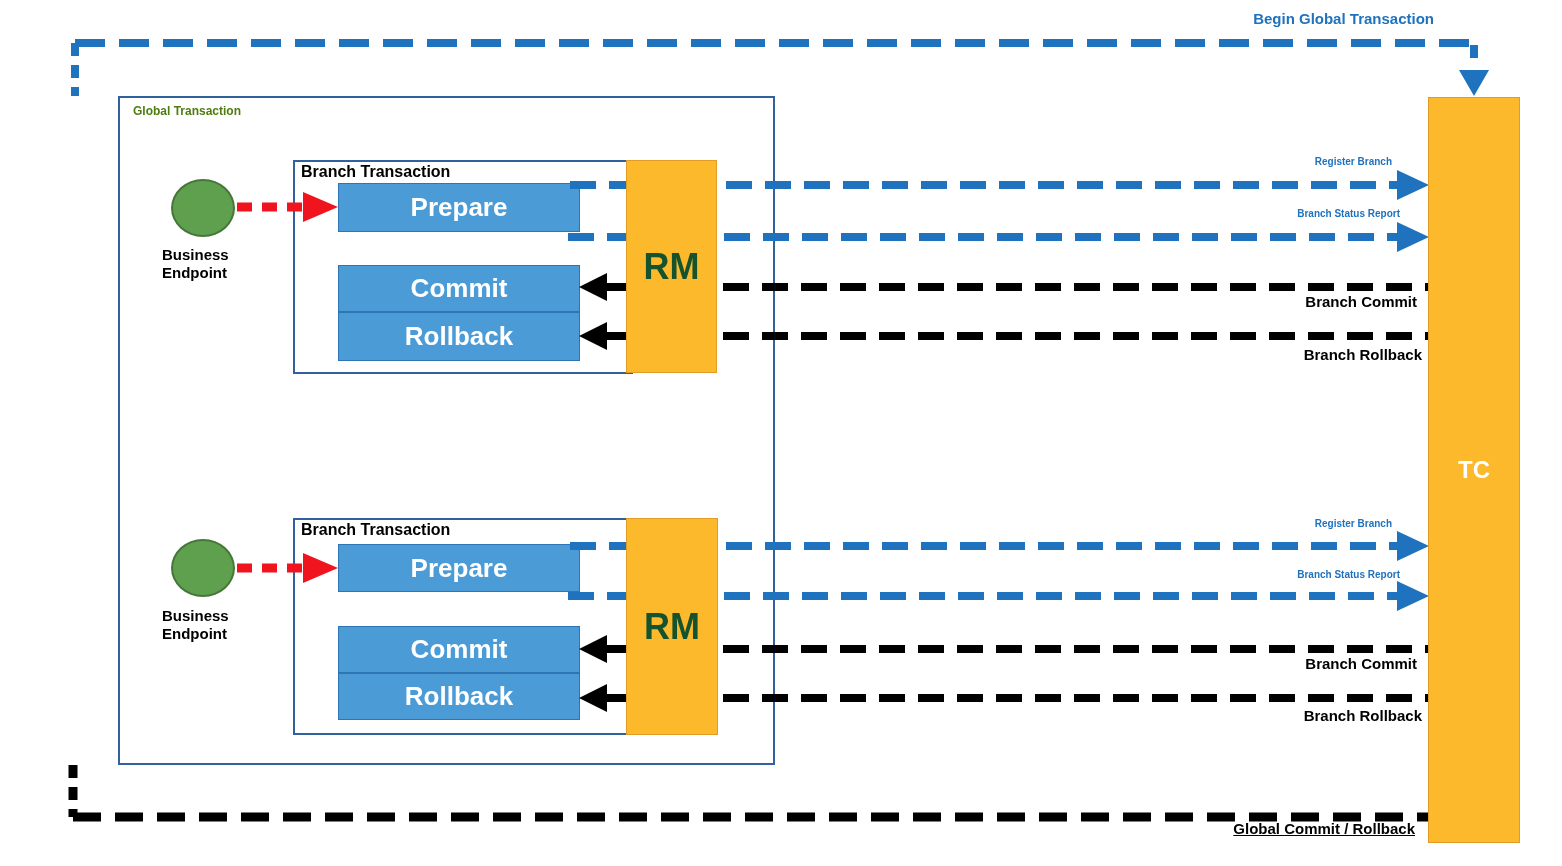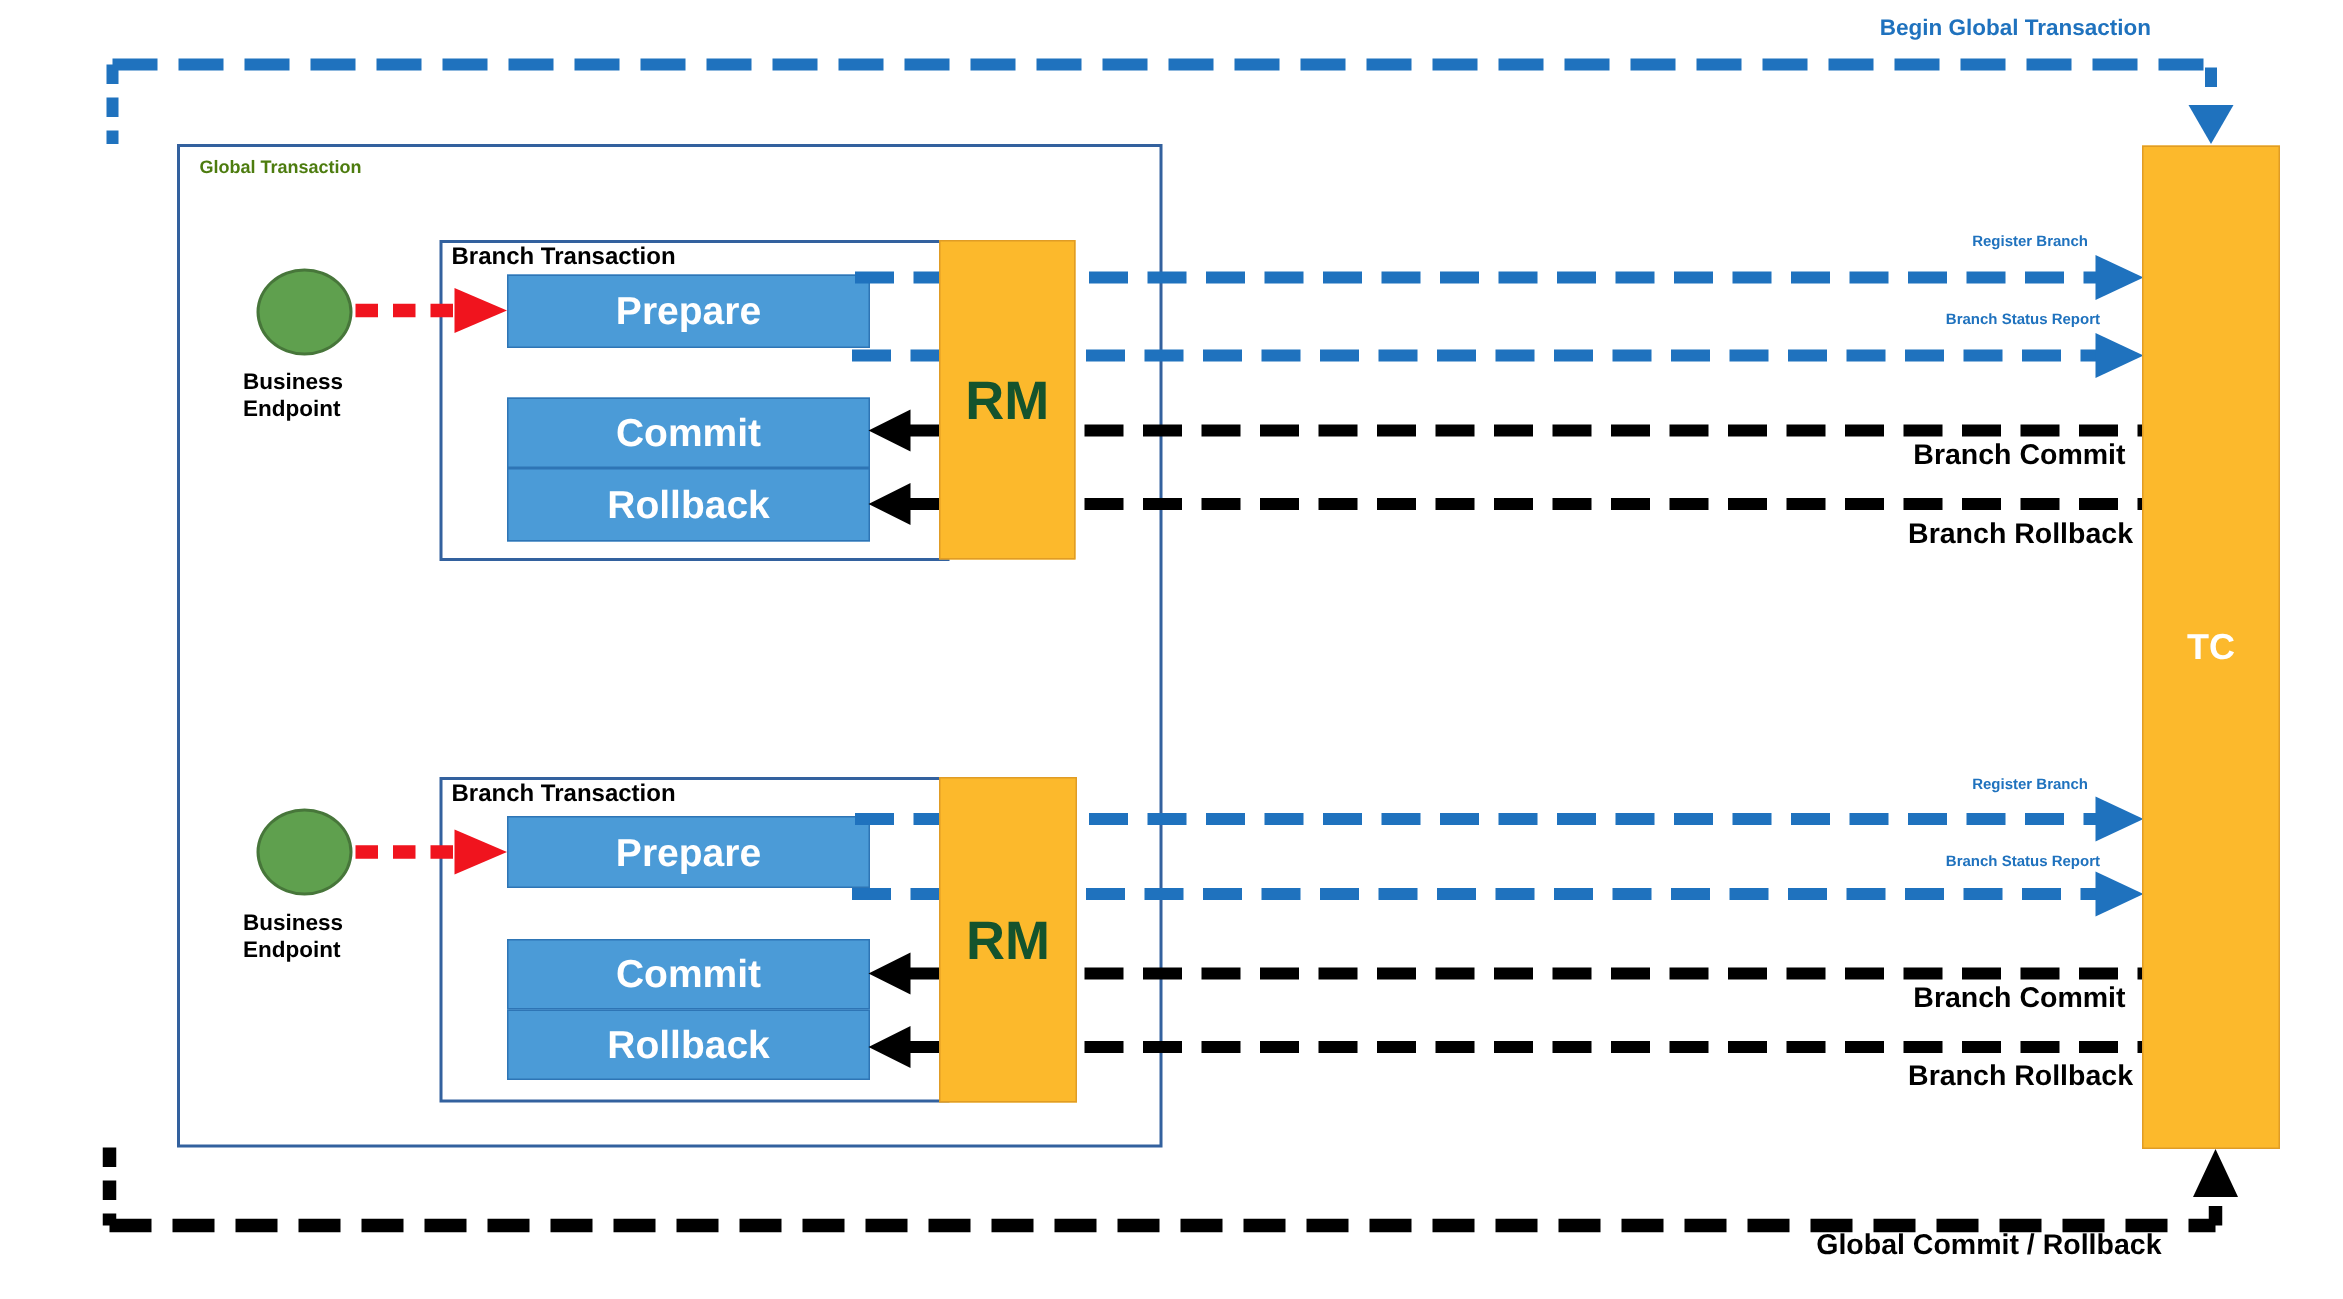--- a/index.html
+++ b/index.html
@@ -21,21 +21,21 @@
     display: flex;
     align-items: center;
     justify-content: center;
     color: #ffffff;
     font-weight: bold;
     font-size: 24px;
     z-index: 4;
     box-sizing: border-box;
   }
   .tm { left: 28px;  top: 95px; width: 90px; height: 670px; }
-  .tc { left: 1428px; top: 97px; width: 92px; height: 669px; }
+  .tc { left: 1428px; top: 97px; width: 92px; height: 746px; }
 
   
   .rm {
     position: absolute;
     background: var(--orange);
     border: 1px solid var(--orange-border);
     display: flex;
     align-items: center;
     justify-content: center;
     color: #14532d;
@@ -139,32 +139,32 @@
   line.blackth { stroke: var(--line-black); stroke-width: 9; stroke-dasharray: 28 14; }
   line.blackv  { stroke: var(--line-black); stroke-width: 9; stroke-dasharray: 13 9; }
   line.redln   { stroke: var(--line-red); stroke-width: 9; stroke-dasharray: 15 10; }
   polygon.bluefill  { fill: var(--line-blue); }
   polygon.blackfill { fill: var(--line-black); }
   polygon.redfill   { fill: var(--line-red); }
 
   
   .arrow-label { position: absolute; font-weight: bold; z-index: 5; white-space: nowrap; margin-left: 24px; }
   .blue-label  { color: var(--line-blue); font-size: 10px; }
-  .black-label { color: var(--line-black); font-size: 19px; }
+  .black-label { color: var(--line-black); font-size: 15px; }
 
   .lbl-begin      { right: 128px; top: 10px; font-size: 15px; }
   .lbl-reg1       { right: 170px; top: 156px; }
   .lbl-status1    { right: 162px; top: 208px; }
   .lbl-bcommit1   { right: 145px; top: 293px; }
   .lbl-brollback1 { right: 140px; top: 346px; }
   .lbl-reg2       { right: 170px; top: 518px; }
   .lbl-status2    { right: 162px; top: 569px; }
   .lbl-bcommit2   { right: 145px; top: 655px; }
   .lbl-brollback2 { right: 140px; top: 707px; }
-  .lbl-globalcr   { right: 121px; top: 820px; }
+  .lbl-globalcr   { right: 147px; top: 820px; text-decoration: underline; }
 </style>
 </head>
 <body>
 
 <div class="canvas">
 
   <div class="global-box">
     <div class="global-label">Global Transaction</div>
   </div>
 

